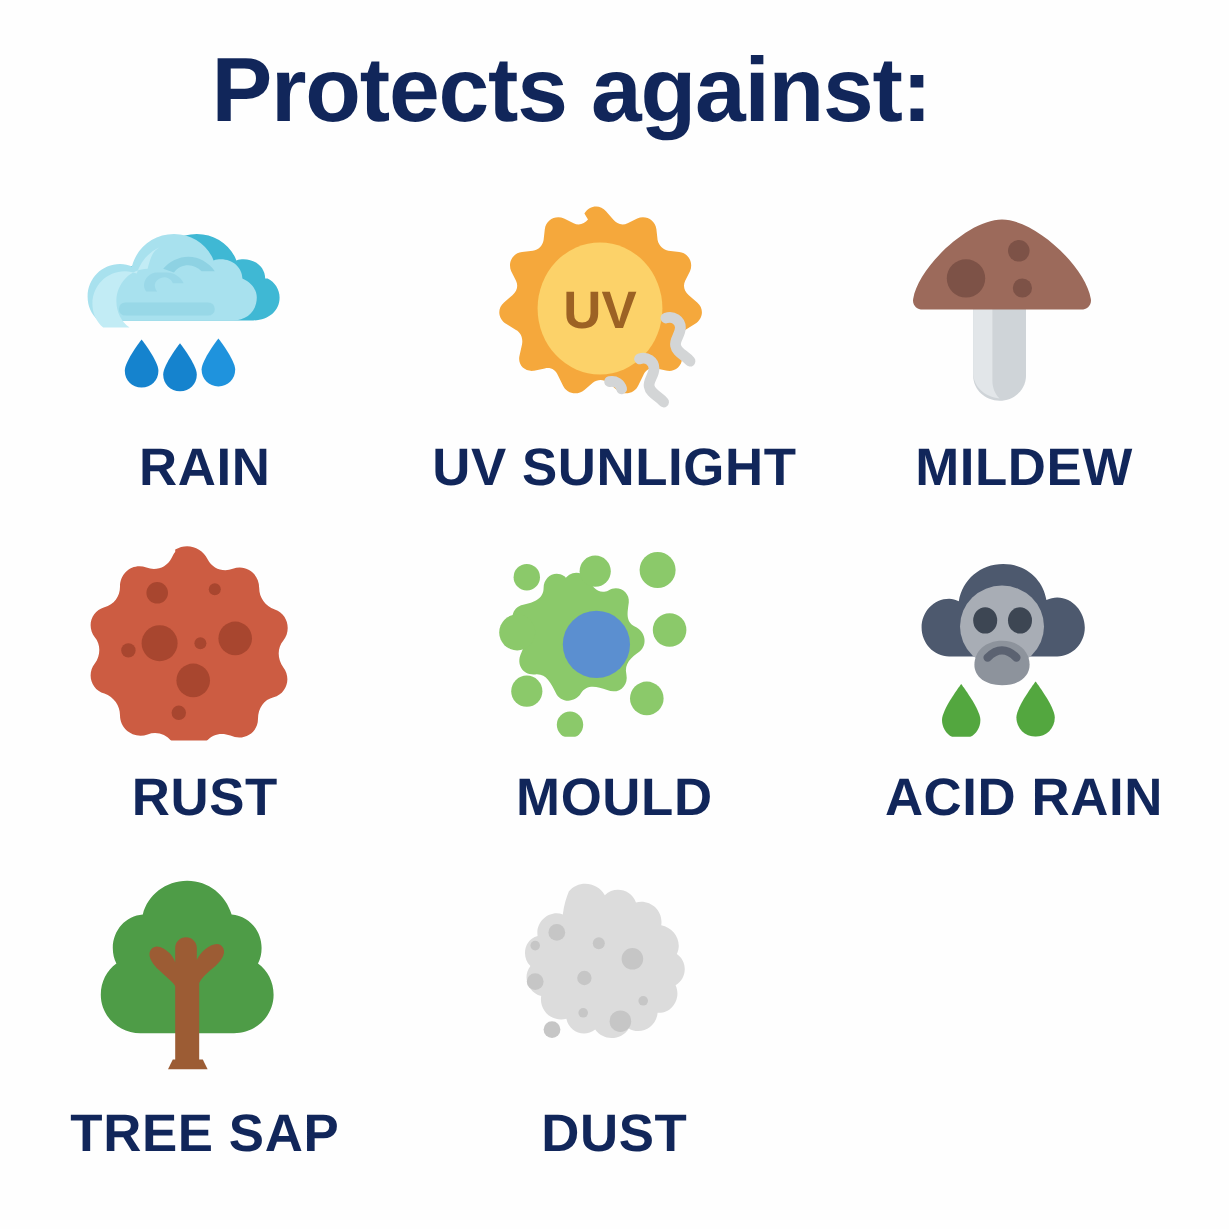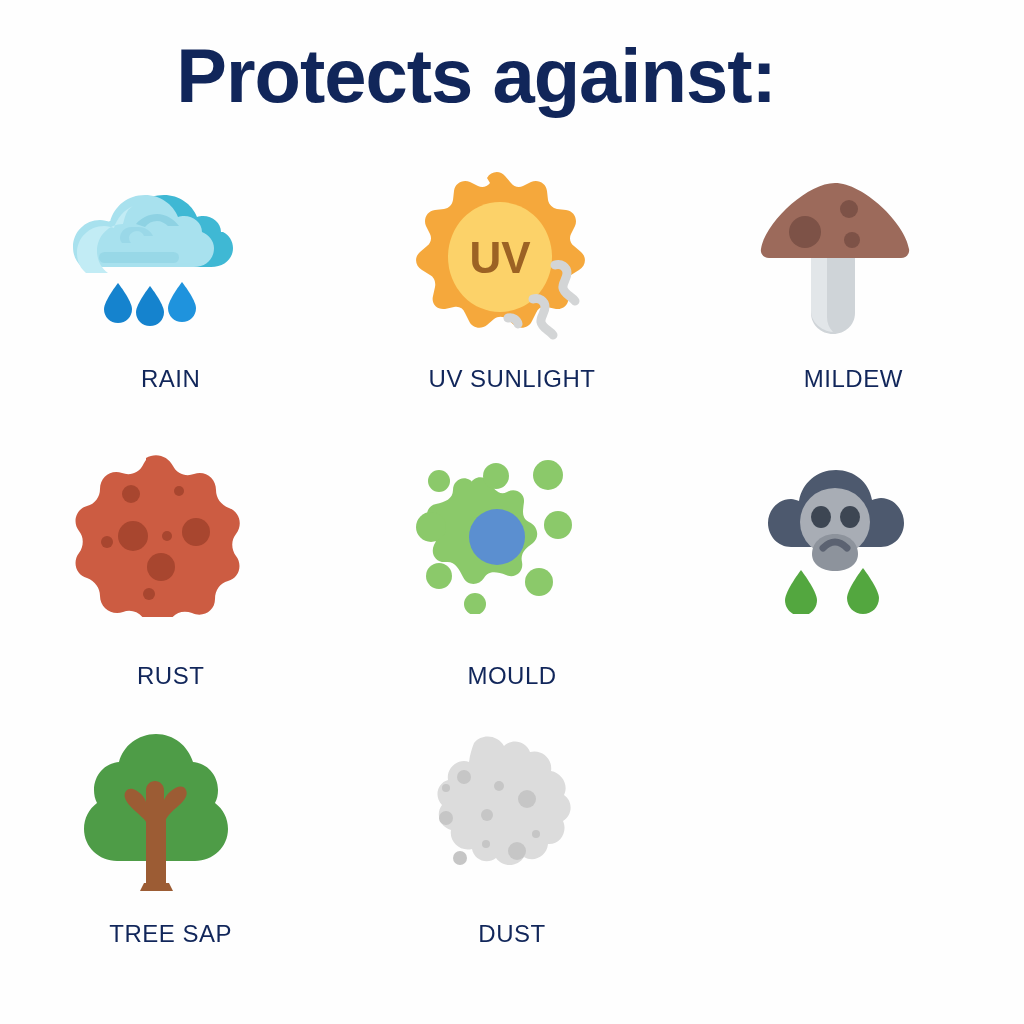--- a/index.html
+++ b/index.html
@@ -50,30 +50,30 @@
     width: 200px;
     height: 195px;
     display: flex;
     align-items: center;
     justify-content: flex-start;
   }
   .art svg { display: block; }
   .label {
     margin-top: 6px;
     font-family: "Liberation Sans", sans-serif;
-    font-size: 24px;
-    font-weight: normal;
+    font-size: 44px;
+    font-weight: bold;
     letter-spacing: 0.5px;
     color: #11265a;
     text-align: left;
     white-space: nowrap;
   }
   
   .row1 .label { margin-top: 10px; }
-  .row2 .label { margin-top: 30px; }
+  .row2 .label { margin-top: 8px; }
   .row3 .label { margin-top: 12px; }
 </style>
 </head>
 <body>
 
 <div id="page">
 
   <div class="title">Protects against:</div>
 
   <div class="grid">
@@ -164,20 +164,21 @@
           <path d="M128 44c-3 0-6 1-9 2C116 28 101 16 83 16 64 16 49 29 46 47c-3-1-5-2-8-2C25 45 15 56 15 69c0 13 10 24 23 24h90c13 0 23-11 23-24 0-13-10-25-23-25z" fill="#4d596e"></path>
           <ellipse cx="82" cy="68" rx="35" ry="34" fill="#a8adb5"></ellipse>
           <ellipse cx="68" cy="63" rx="10" ry="11" fill="#3d4653"></ellipse>
           <ellipse cx="97" cy="63" rx="10" ry="11" fill="#3d4653"></ellipse>
           <path d="M82 80c-14 0-23 9-23 20 0 10 9 17 23 17s23-7 23-17c0-11-9-20-23-20z" fill="#8d939c"></path>
           <path d="M70 94c4-4 8-6 12-6s8 2 12 6" stroke="#5b6271" stroke-width="7" stroke-linecap="round" fill="none"></path>
           <path d="M48 116c0 0-16 21-16 30 0 9 7 16 16 16s16-7 16-16c0-9-16-30-16-30z" fill="#53a73f"></path>
           <path d="M110 114c0 0-16 21-16 30 0 9 7 16 16 16s16-7 16-16c0-9-16-30-16-30z" fill="#53a73f"></path>
         </svg>
       </div>
+      <div class="label">ACID RAIN</div>
     </div>
 
 
     <div class="cell row3">
       <div class="art">
         <svg width="170" height="165" viewBox="0 0 170 165">
           <path d="M85 6C67 6 52 18 48 34c-14 1-25 13-25 28 0 5 1 9 3 13-8 6-13 15-13 26 0 18 15 32 33 32h78c18 0 33-14 33-32 0-11-5-20-13-26 2-4 3-8 3-13 0-15-11-27-25-28C117 18 103 6 85 6z" fill="#4e9c47"></path>
           <path d="M75 158V94c0-2-9-9-14-14-5-5-10-12-6-17 4-5 11-1 15 3 4 4 5 8 5 8V62c0-5 4-9 9-9s9 4 9 9v10s2-5 7-9c5-4 12-7 15-1 3 6-4 13-10 18-6 5-10 10-10 12v66z" fill="#9c5c34"></path>
           <path d="M73 155h25l4 8H69z" fill="#9c5c34"></path>
         </svg>

